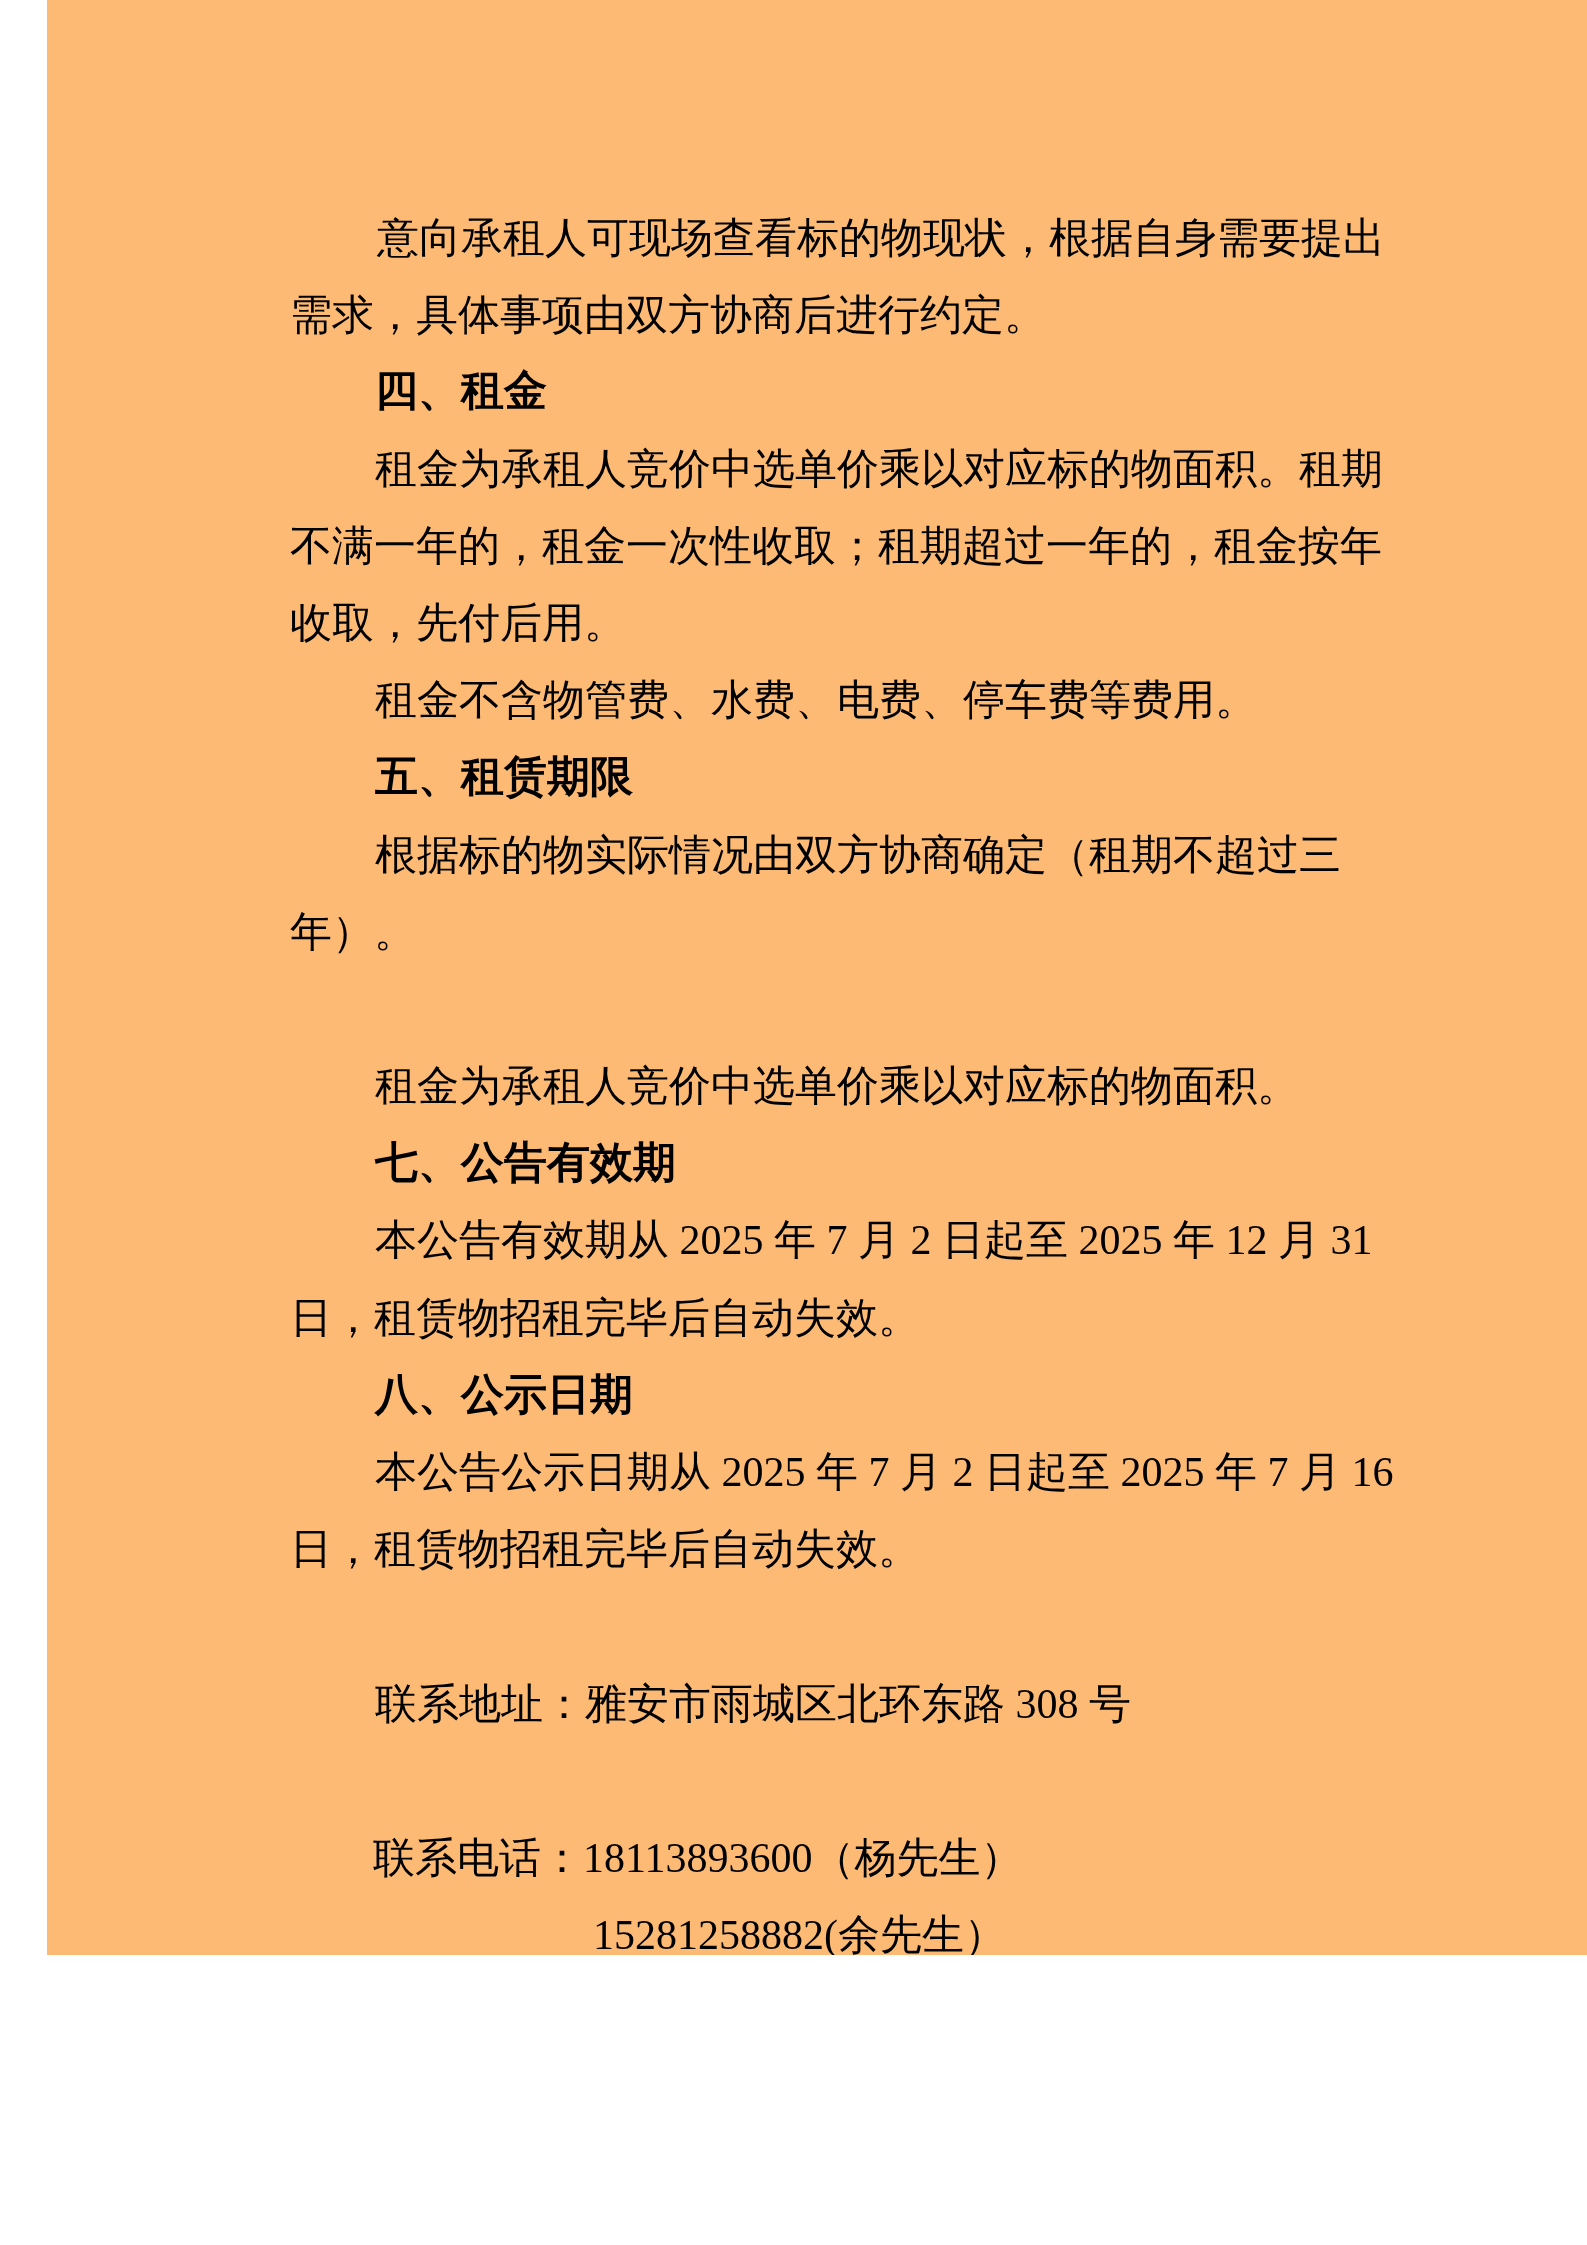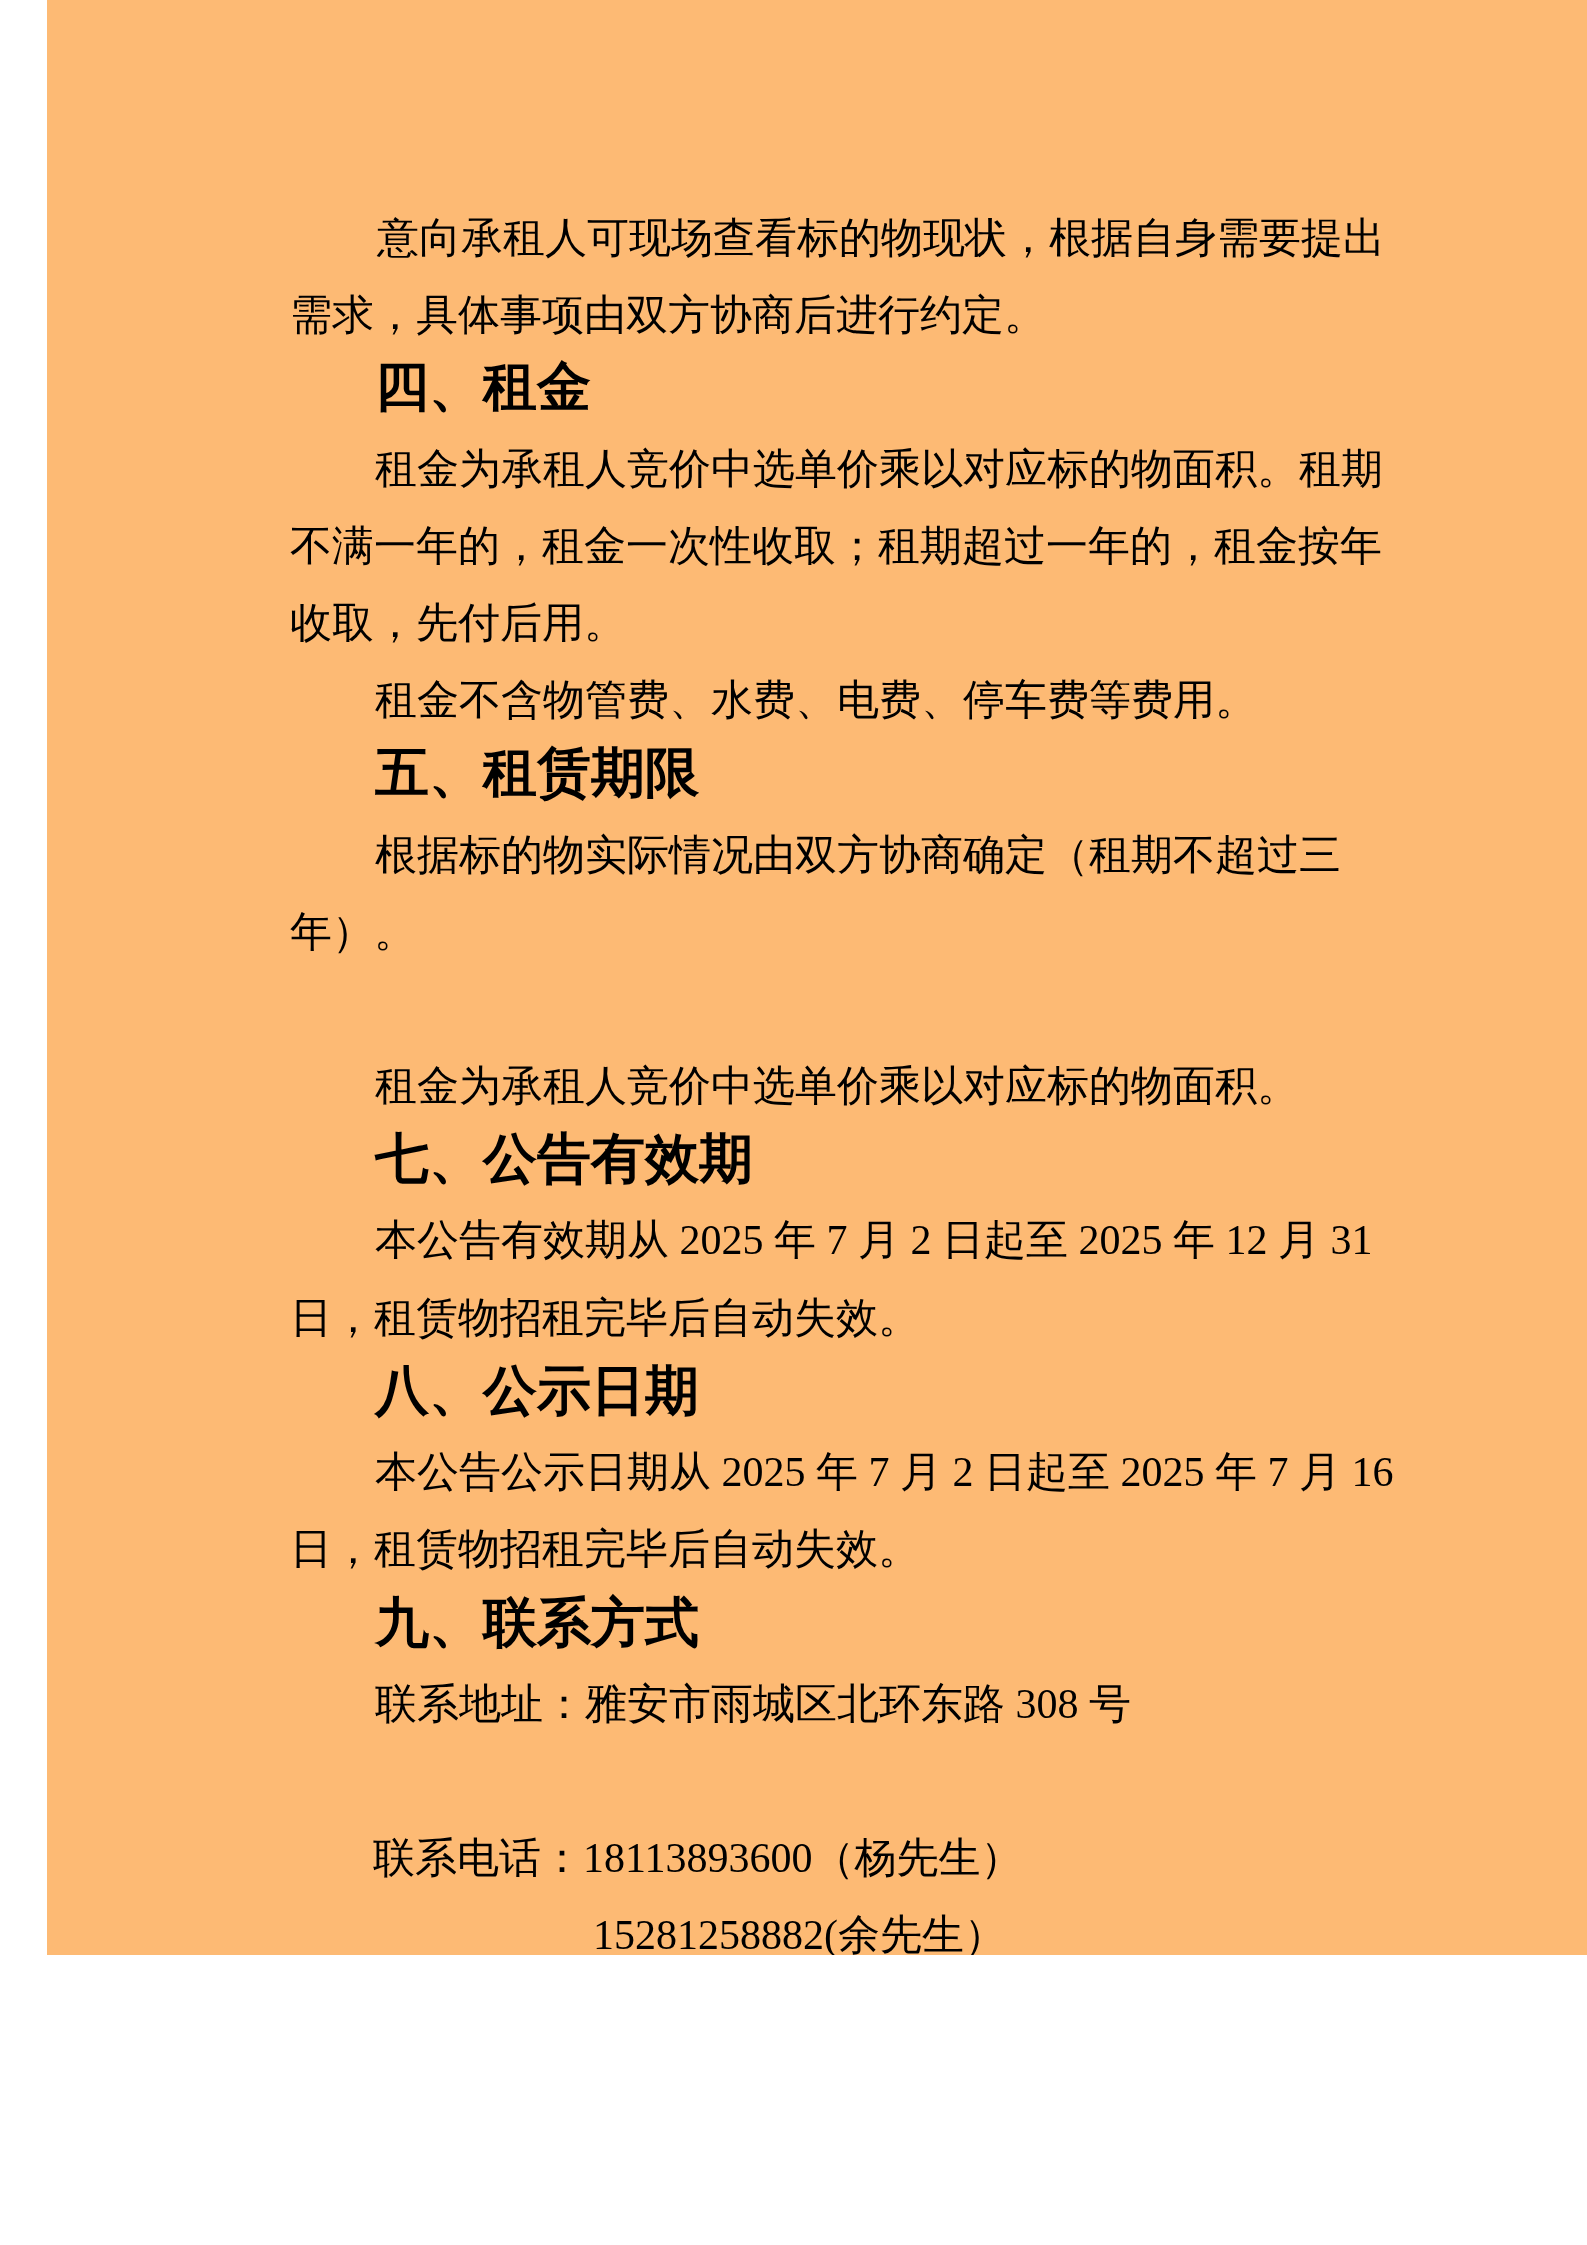--- a/index.html
+++ b/index.html
@@ -18,23 +18,23 @@
   .line {
     position: absolute;
     white-space: pre;
     font-family: "Liberation Serif", "DejaVu Serif", serif;
     font-size: 42px;
     line-height: 56px;
     color: #000000;
     letter-spacing: 0;
   }
   .heading {
-    font-family: Liberation Mono, monospace;
+    font-family: Liberation Serif, serif;
     font-weight: 700;
-    font-size: 54px;
+    font-size: 43px;
   }
 </style>
 </head>
 <body>
 
 <div class="page">
   <div class="line" style="top:210px;  left:330px">意向承租人可现场查看标的物现状，根据自身需要提出</div>
   <div class="line" style="top:287px;  left:243px">需求，具体事项由双方协商后进行约定。</div>
   <div class="line heading" style="top:363px; left:328px">四、租金</div>
   <div class="line" style="top:441px;  left:328px">租金为承租人竞价中选单价乘以对应标的物面积。租期</div>
@@ -44,17 +44,16 @@
   <div class="line" style="top:827px;  left:328px">根据标的物实际情况由双方协商确定（租期不超过三</div>
   <div class="line heading" style="top:749px; left:328px">五、租赁期限</div>
   <div class="line" style="top:904px;  left:243px">年）。</div>
   <div class="line" style="top:1058px; left:328px">租金为承租人竞价中选单价乘以对应标的物面积。</div>
   <div class="line heading" style="top:1135px; left:328px">七、公告有效期</div>
   <div class="line" style="top:1212px; left:328px">本公告有效期从 2025 年 7 月 2 日起至 2025 年 12 月 31</div>
   <div class="line" style="top:1290px; left:243px">日，租赁物招租完毕后自动失效。</div>
   <div class="line heading" style="top:1367px; left:328px">八、公示日期</div>
   <div class="line" style="top:1444px; left:328px">本公告公示日期从 2025 年 7 月 2 日起至 2025 年 7 月 16</div>
   <div class="line" style="top:1521px; left:243px">日，租赁物招租完毕后自动失效。</div>
-  <div class="line heading" style="top:1599px; left:328px">九、联系方式</div>
   <div class="line" style="top:1676px; left:328px">联系地址：雅安市雨城区北环东路 308 号</div>
   <div class="line" style="top:1830px; left:326px">联系电话：18113893600（杨先生）</div>
   <div class="line" style="top:1907px; left:546px">15281258882(余先生）</div>
 </div>
 
 </body></html>

